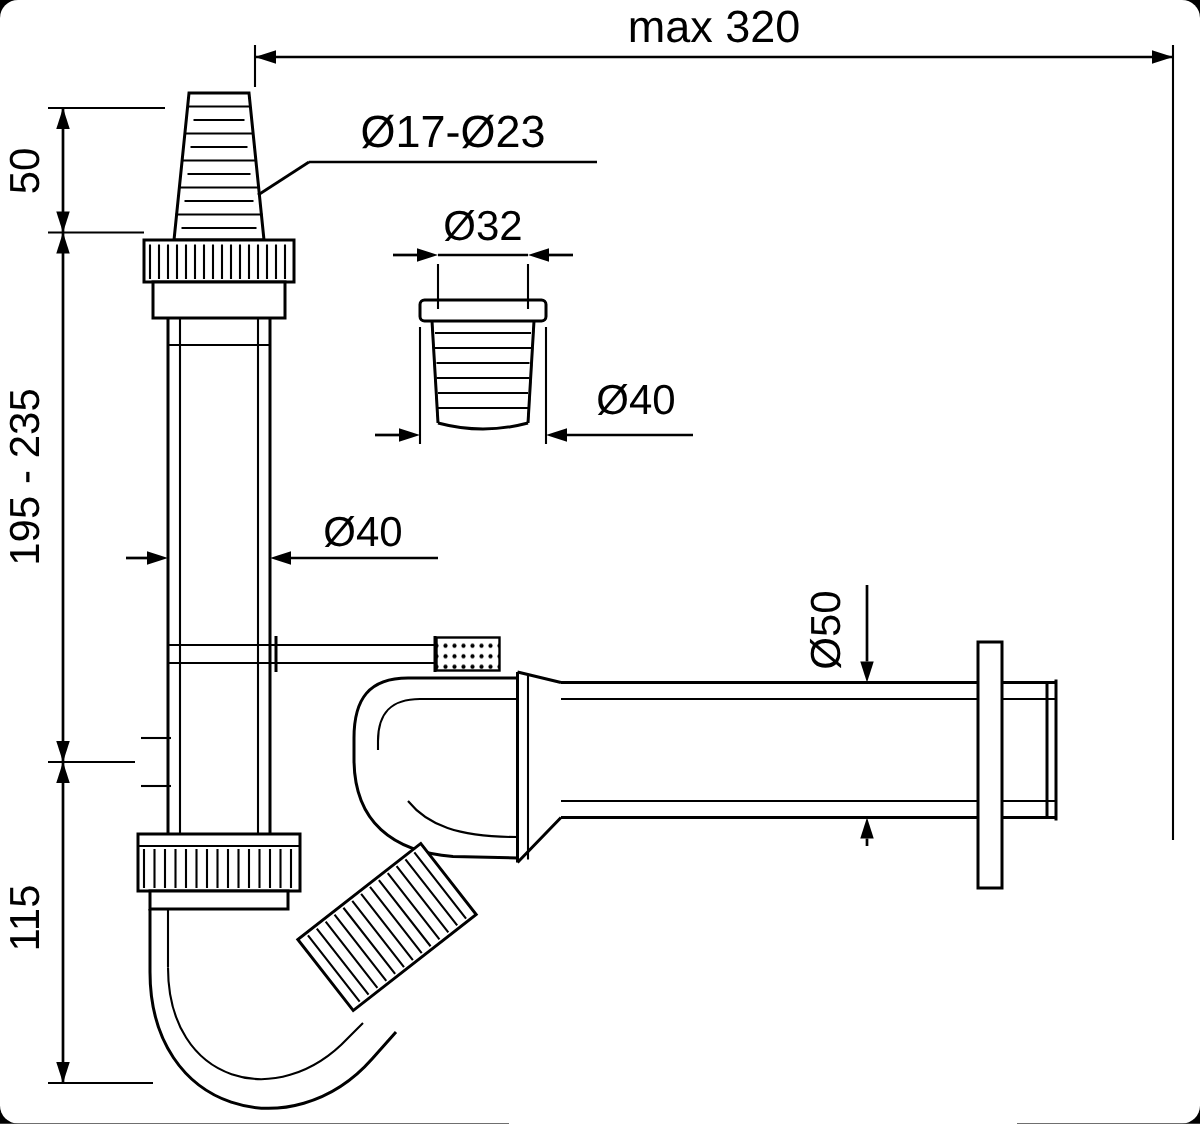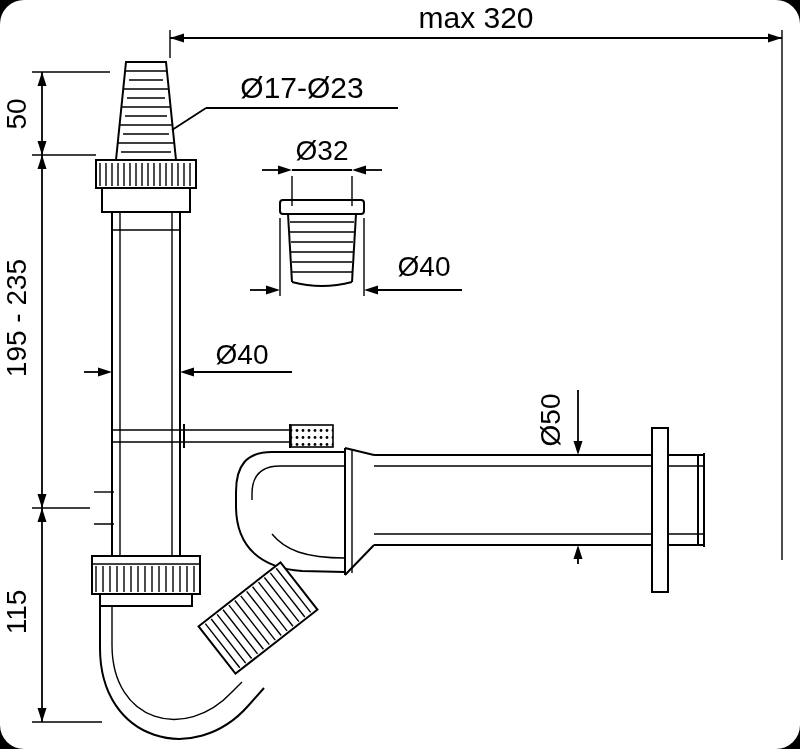--- a/index.html
+++ b/index.html
@@ -1,20 +1,20 @@
 <!DOCTYPE html>
 <html><head>
 <meta charset="utf-8">
 <style>
   html,body{margin:0;padding:0;background:#000;}
   .page{
     position:relative;
     width:800px;height:749px;
     background:#fff;
-    border-radius:24px;
+    border-radius:12px;
     overflow:hidden;
     font-family:"Liberation Sans", sans-serif;
   }
   svg{display:block;}
   .ln{stroke:#000;stroke-width:2;fill:none;}
   .thin{stroke:#000;stroke-width:1.4;fill:none;}
   .dim{stroke:#000;stroke-width:1.8;fill:none;}
   .arr{fill:#000;stroke:none;}
   .wh{fill:#fff;stroke:#000;stroke-width:2;}
   text{fill:#000;font-family:"Liberation Sans", sans-serif;}

